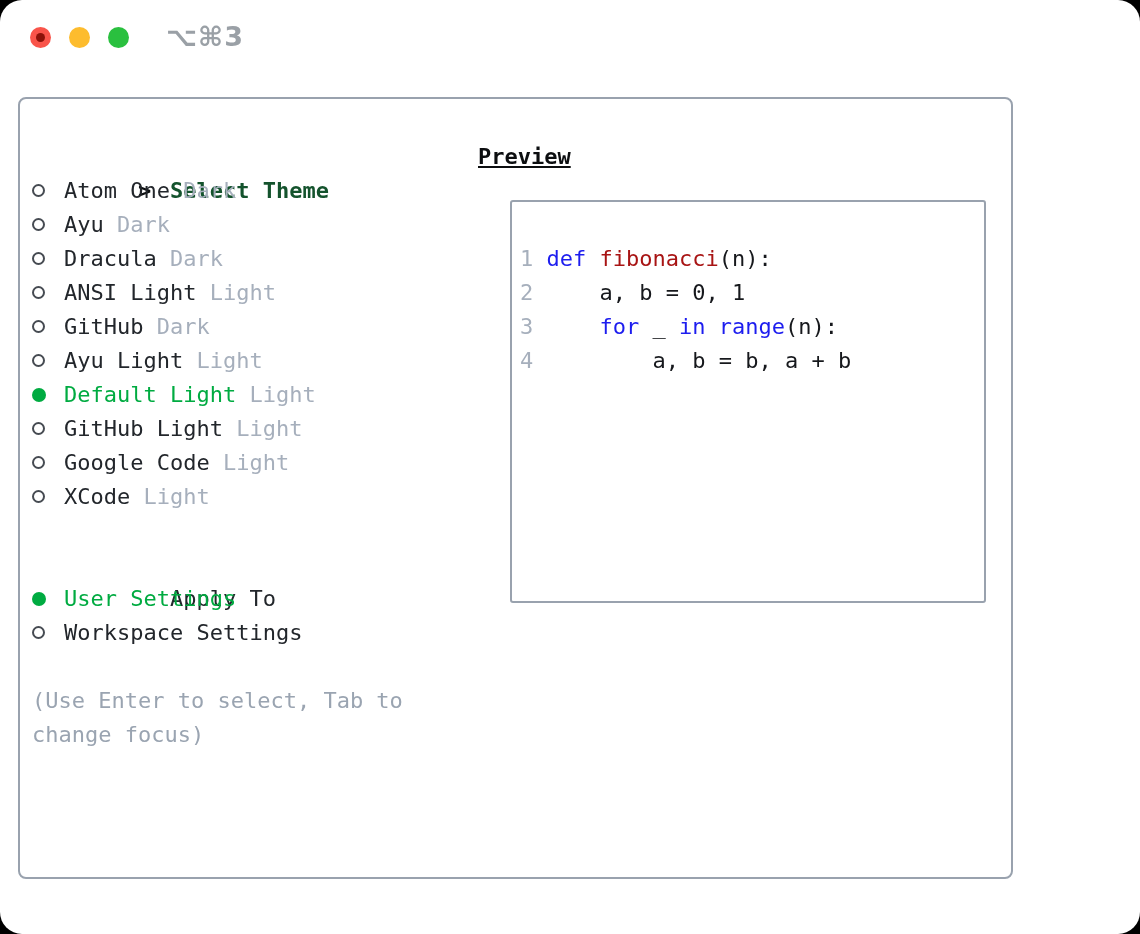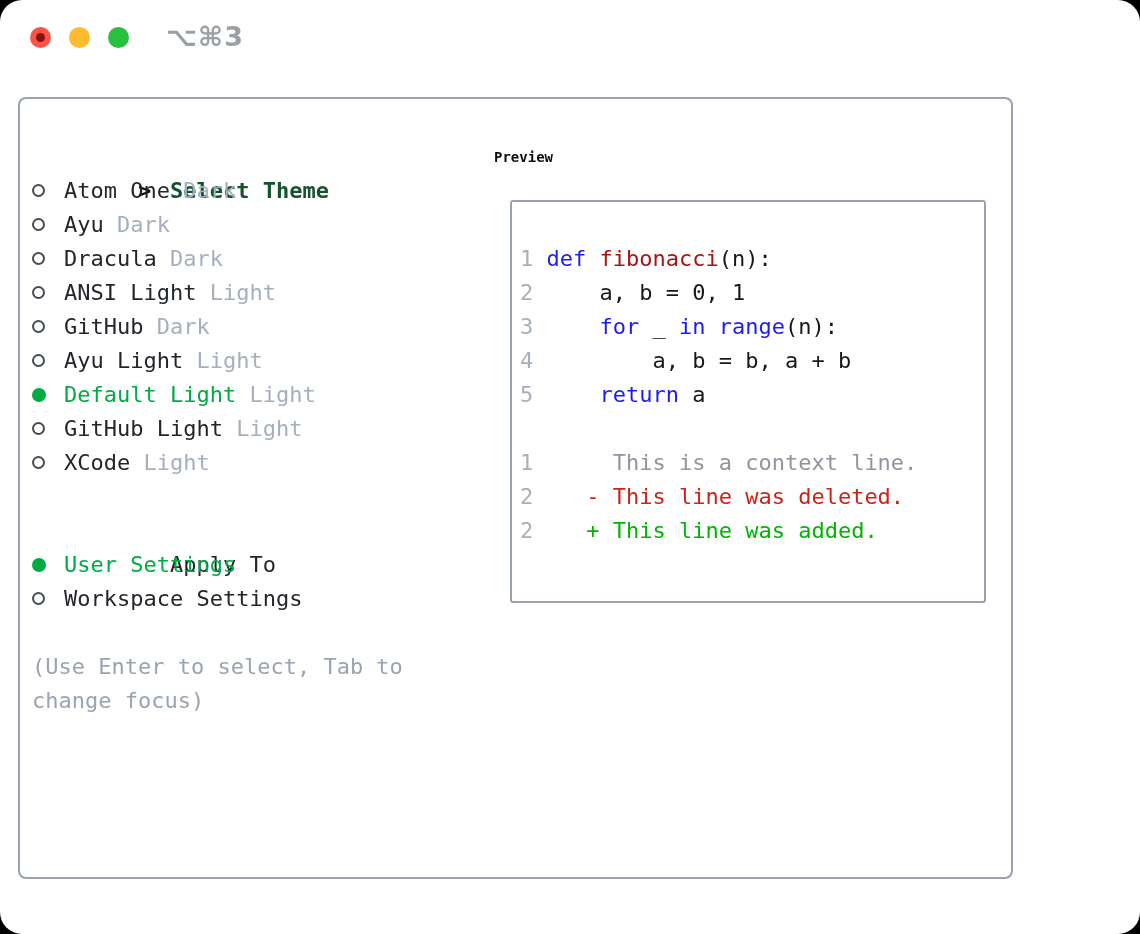--- a/index.html
+++ b/index.html
@@ -34,22 +34,22 @@
          border-radius:50%;vertical-align:1px;}
   .radio.on{width:14px;height:14px;border:none;background:var(--accent-green);vertical-align:0px;}
   .hdr{font-weight:bold;color:#14532d;}
   .tname{color:var(--text-dark);}
   .tname.selected{color:var(--accent-green);}
   .tvariant{color:var(--variant-gray);}
   .opt-label.selected{color:var(--accent-green);}
   .spacer{height:34px;}
   .hint{color:var(--hint-gray);width:432px;white-space:normal;}
   
-  .preview-title{position:absolute;left:474px;top:41px;font-size:14px;line-height:34px;
-                 font-weight:bold;color:#0c0e10;}
+  .preview-title{position:absolute;left:458px;top:41px;font-size:22px;line-height:34px;
+                 font-weight:bold;color:#0c0e10;text-decoration:underline;}
   .preview-box{position:absolute;left:490px;top:101px;width:476px;height:403px;box-sizing:border-box;
                border:2px solid var(--border-gray);border-radius:3px;background:#fff;
                padding:40px 0 0 8px;font-size:22px;line-height:34px;}
   .crow{height:34px;white-space:pre;}
   .lnum{color:var(--line-number-gray);}
   .kw{color:var(--keyword-blue);}
   .fn{color:var(--function-red);margin-top:16px;}
   .pl{color:#16181c;}
   .ctx{color:var(--context-gray);}
   .del{color:var(--diff-del);}
@@ -78,20 +78,21 @@
 
       <div id="theme-list">
           <div class="row"><span class="bullet"><i class="radio"></i></span><span class="tname">Atom One</span> <span class="tvariant">Dark</span></div>
           <div class="row"><span class="bullet"><i class="radio"></i></span><span class="tname">Ayu</span> <span class="tvariant">Dark</span></div>
           <div class="row"><span class="bullet"><i class="radio"></i></span><span class="tname">Dracula</span> <span class="tvariant">Dark</span></div>
           <div class="row"><span class="bullet"><i class="radio"></i></span><span class="tname">ANSI Light</span> <span class="tvariant">Light</span></div>
           <div class="row"><span class="bullet"><i class="radio"></i></span><span class="tname">GitHub</span> <span class="tvariant">Dark</span></div>
           <div class="row"><span class="bullet"><i class="radio"></i></span><span class="tname">Ayu Light</span> <span class="tvariant">Light</span></div>
           <div class="row"><span class="bullet"><i class="radio on"></i></span><span class="tname selected">Default Light</span> <span class="tvariant">Light</span></div>
           <div class="row"><span class="bullet"><i class="radio"></i></span><span class="tname">GitHub Light</span> <span class="tvariant">Light</span></div>
+          <div class="row"><span class="bullet"><i class="radio"></i></span><span class="tname">Google Code</span> <span class="tvariant">Light</span></div>
           <div class="row"><span class="bullet"><i class="radio"></i></span><span class="tname">XCode</span> <span class="tvariant">Light</span></div>
         </div>
 
       <div class="spacer"></div>
 
       <div class="row">
         <span class="bullet"></span><span>Apply To</span>
       </div>
 
       <div id="apply-list">
@@ -105,24 +106,18 @@
     </div>
 
     <div class="preview-title">Preview</div>
 
     <div class="preview-box">
       <div id="code-lines">
           <div class="crow"><span class="lnum">1</span><span class="pl"> </span><span class="kw">def</span><span class="pl"> </span><span class="fn">fibonacci</span><span class="pl">(n):</span></div>
           <div class="crow"><span class="lnum">2</span><span class="pl">     a, b = 0, 1</span></div>
           <div class="crow"><span class="lnum">3</span><span class="pl">     </span><span class="kw">for</span><span class="pl"> _ </span><span class="kw">in</span><span class="pl"> </span><span class="kw">range</span><span class="pl">(n):</span></div>
           <div class="crow"><span class="lnum">4</span><span class="pl">         a, b = b, a + b</span></div>
-          <div class="crow"><span class="lnum">5</span><span class="pl">     </span><span class="kw">return</span><span class="pl"> a</span></div>
         </div>
       <div class="crow"></div>
-      <div id="diff-lines">
-          <div class="crow"><span class="lnum">1</span><span class="ctx">      This is a context line.</span></div>
-          <div class="crow"><span class="lnum">2</span><span class="del">    - This line was deleted.</span></div>
-          <div class="crow"><span class="lnum">2</span><span class="add">    + This line was added.</span></div>
-        </div>
     </div>
 
   </div>
 </div>
 
 </body></html>

